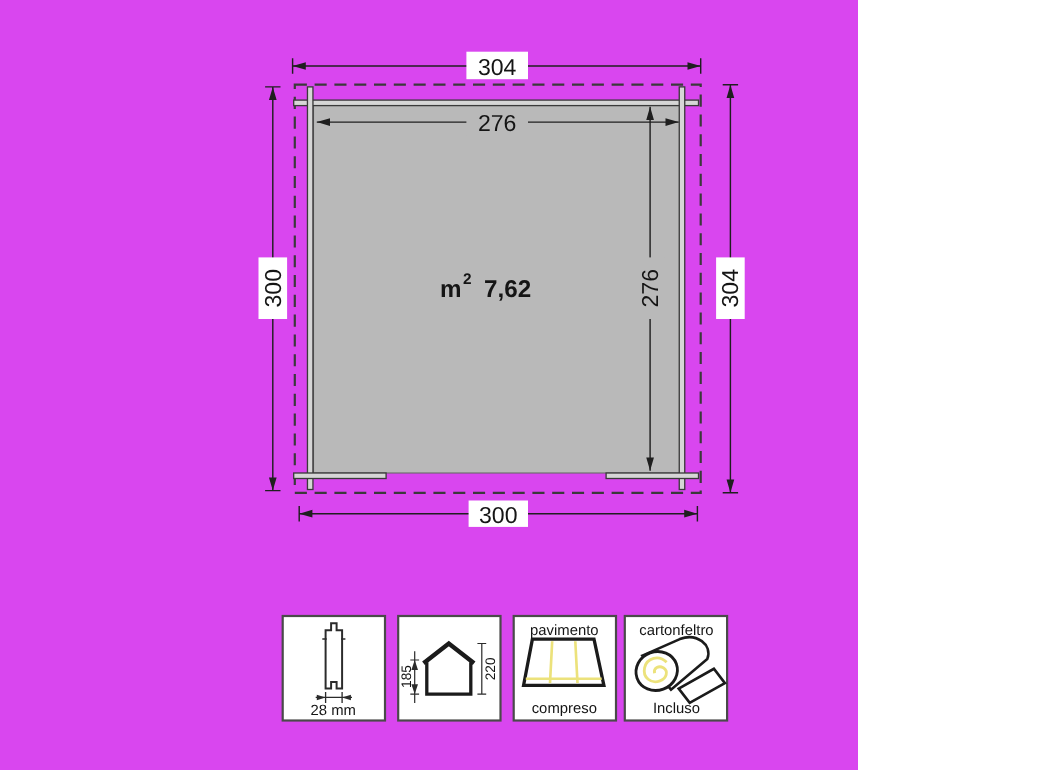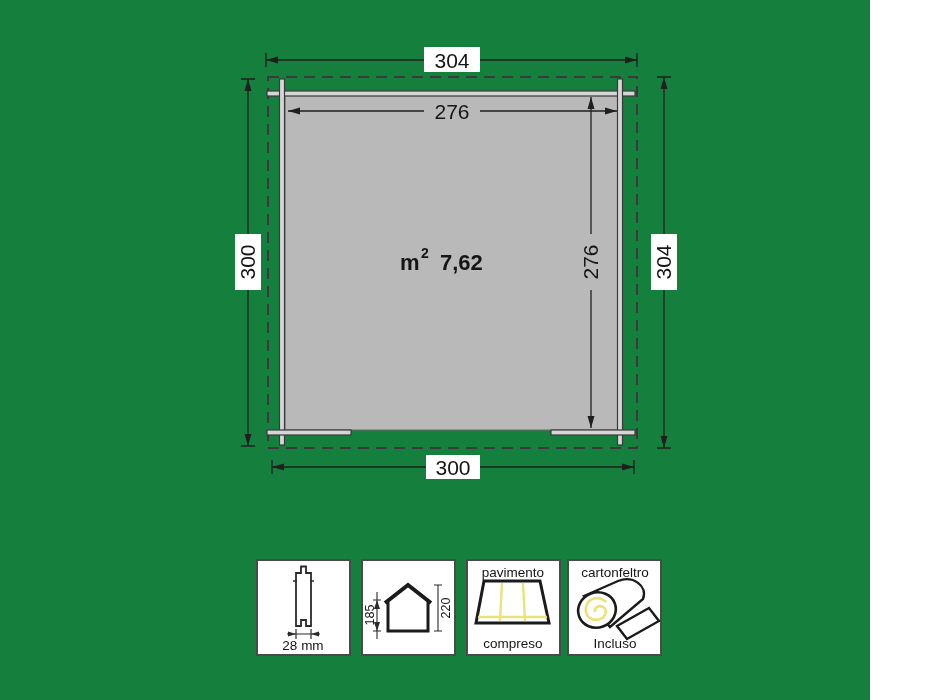--- a/index.html
+++ b/index.html
@@ -1,19 +1,19 @@
 <!DOCTYPE html>
 <html><head>
 <meta charset="utf-8">
 <style>
   html,body{margin:0;padding:0;background:#ffffff;}
   .stage{
     position:relative;
-    width:870px;height:700px;
-    background:#15803d;
+    width:780px;height:700px;
+    background:#d946ef;
     font-family:"Liberation Sans", sans-serif;
     overflow:hidden;
   }
   svg text{
     font-family:"Liberation Sans", sans-serif;
     fill:#151515;
   }
   .dim-text{font-size:21px;}
   .area-text{font-size:22px;font-weight:bold;}
   .area-sup{font-size:14px;font-weight:bold;}

